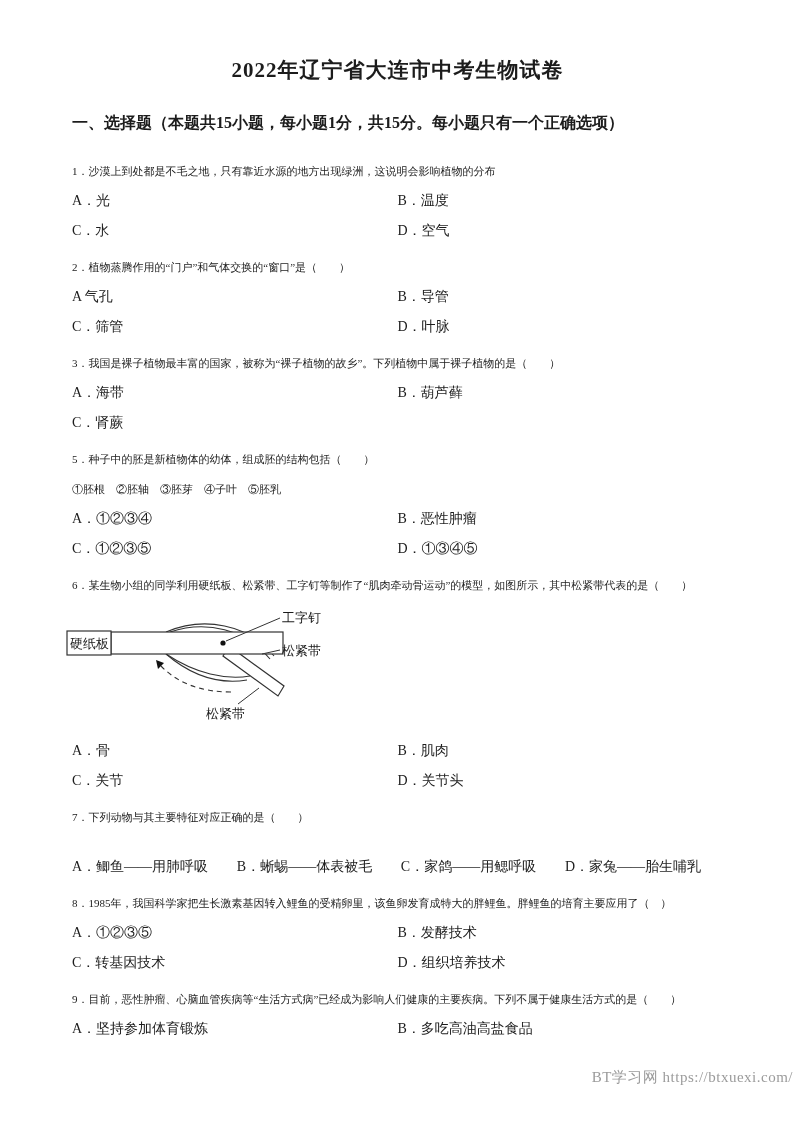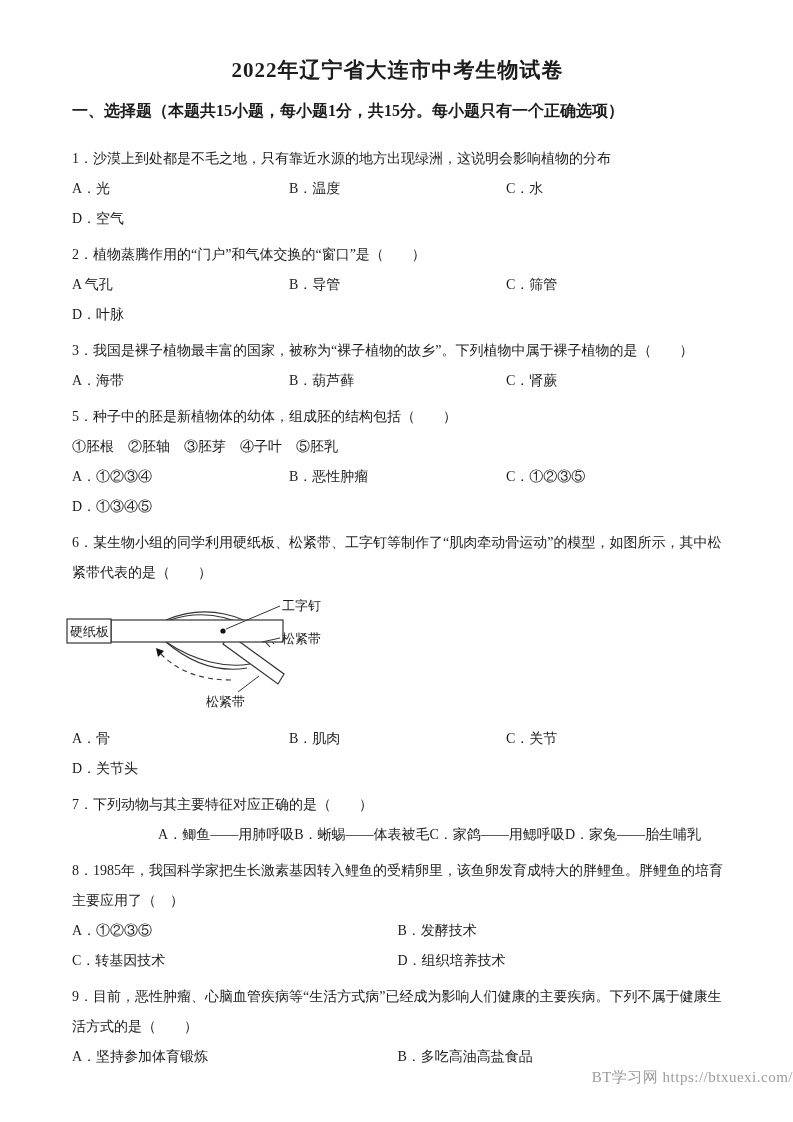--- a/index.html
+++ b/index.html
@@ -11,42 +11,42 @@
     background: #ffffff;
     overflow: hidden;
     font-family: "Liberation Serif", "DejaVu Serif", serif;
     color: #1c1c1c;
   }
   .content { padding: 56px 70px 0 72px; }
   .doc-title {
     font-size: 21px;
     font-weight: bold;
     text-align: center;
-    margin: 0 0 14px 0;
+    margin: 0 0 26px 0;
     letter-spacing: 1px;
   }
   .section-header {
     font-size: 16px;
     font-weight: bold;
     margin: 0 0 20px 0;
     line-height: 26px;
   }
   .question { margin: 0 0 6px 0; }
   .stem, .sub {
     margin: 0;
-    font-size: 14px;
+    font-size: 11px;
     line-height: 30px;
   }
   .options {
     font-size: 14px;
     line-height: 30px;
   }
-  .cols-4 { display: grid; grid-template-columns: repeat(3, 1fr); }
+  .cols-4 { display: grid; grid-template-columns: repeat(2, 1fr); }
   .cols-2 { display: grid; grid-template-columns: repeat(2, 1fr); }
-  .inline-row { display: flex; justify-content: flex-end; padding-right: 22px; }
+  .inline-row { display: flex; justify-content: space-between; padding-right: 22px; margin-top: 20px; }
   .option { white-space: nowrap; }
   .diagram-wrap { margin: 4px 0 2px -6px; height: 130px; }
   .diagram text {
     font-family: "Liberation Serif", "DejaVu Serif", serif;
     font-size: 13px;
     fill: #1a1a1a;
   }
   .footer {
     position: absolute;
     left: 0; right: 0;

